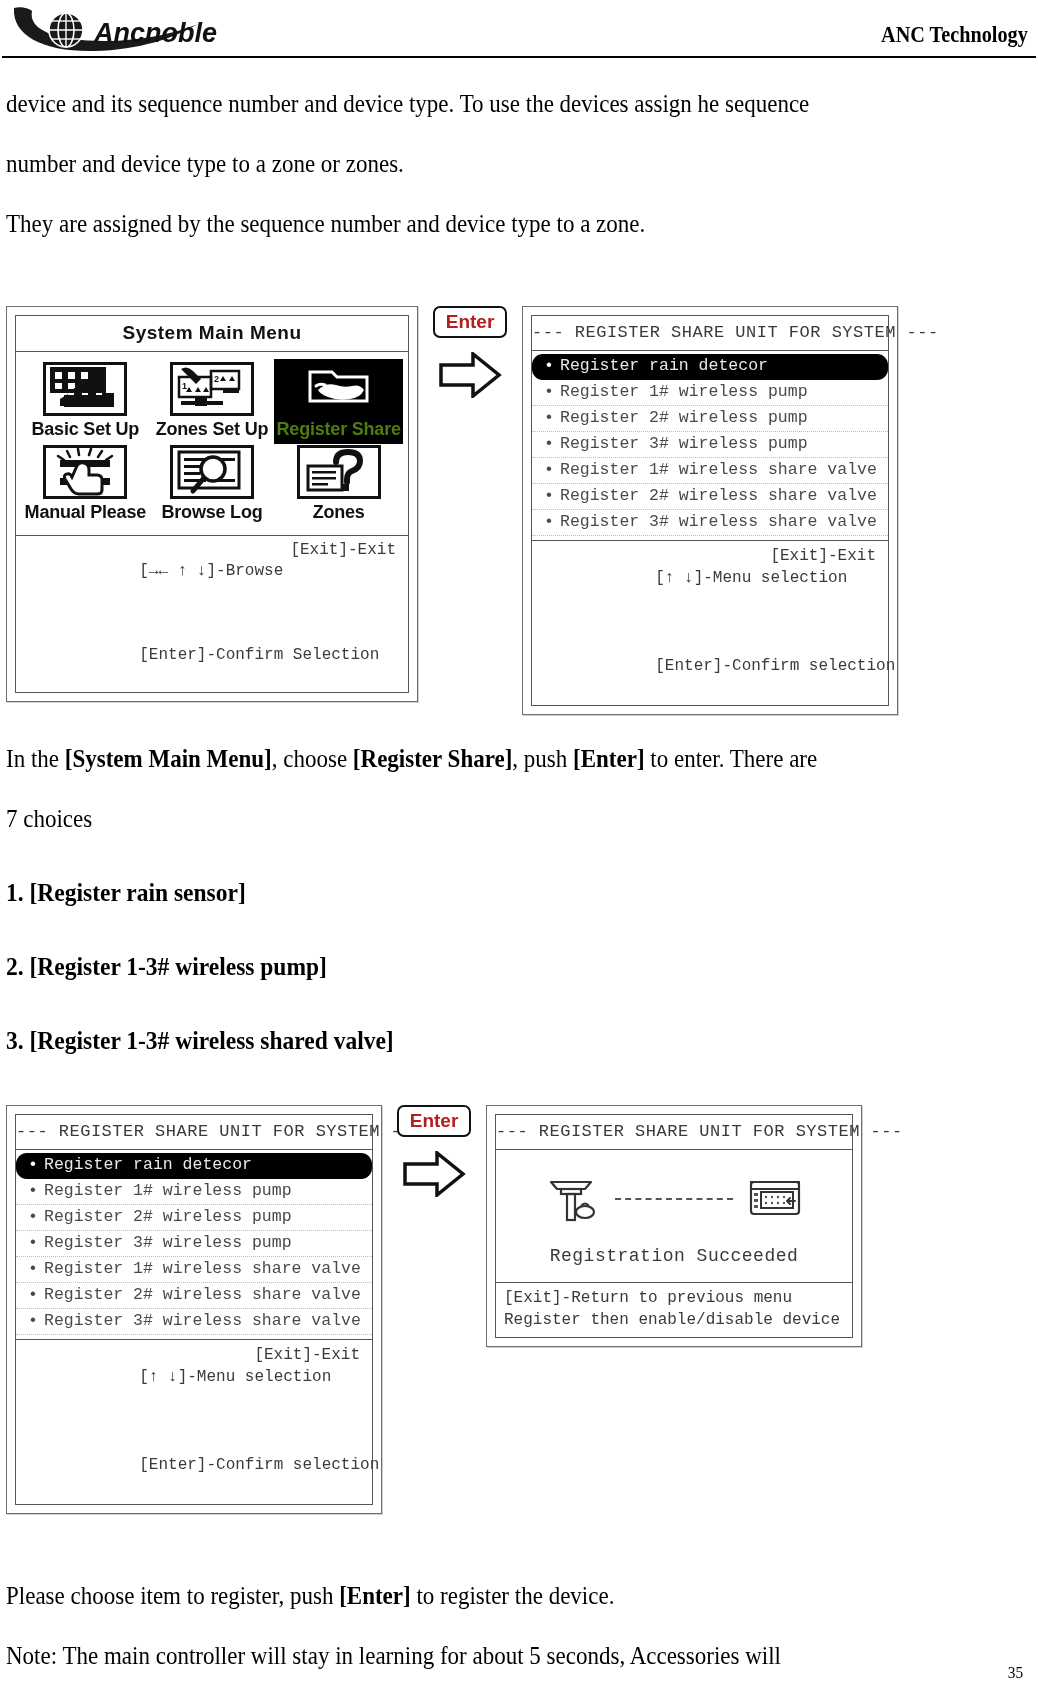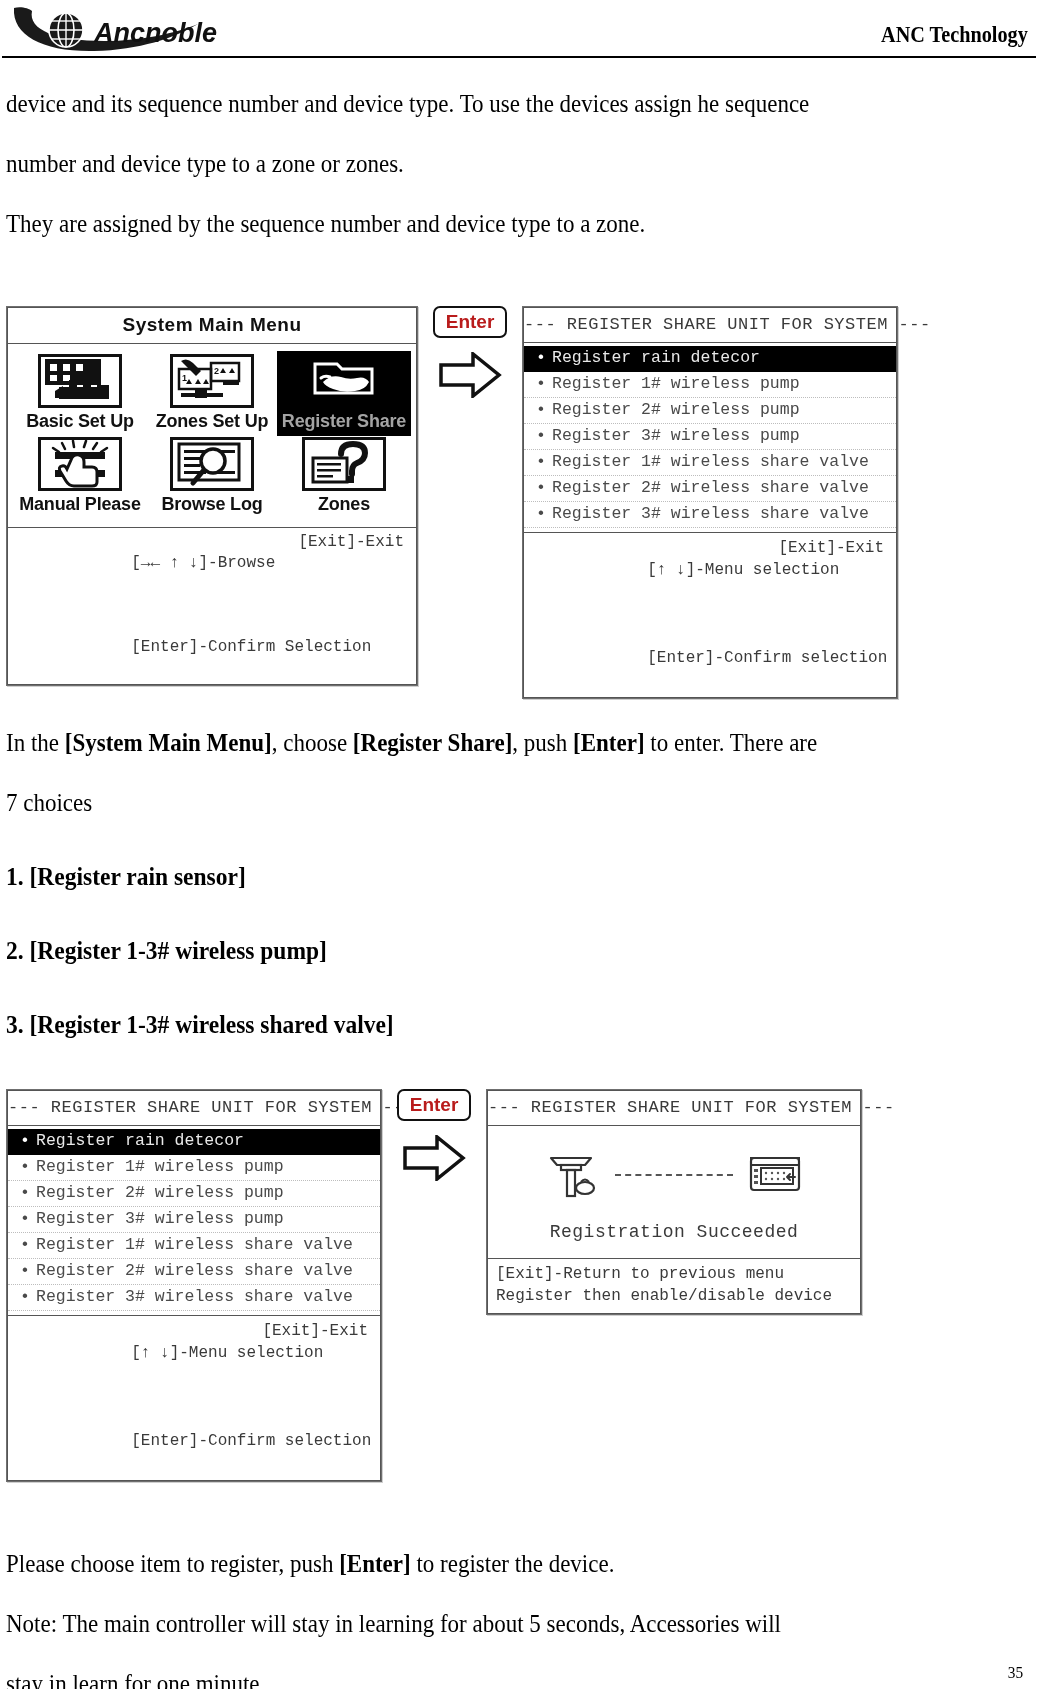--- a/index.html
+++ b/index.html
@@ -70,21 +70,21 @@
   .figure-row{
     position:relative;
     display:flex;
     align-items:flex-start;
   }
 
   
   .lcd{
     border:1.5px solid #6f6f6f;
     background:#fff;
-    padding:0;
+    padding:8px;
     box-shadow:1px 1px 0 #cfcfcf;
   }
   .lcd-inner{
     border:1.5px solid #555;
   }
   .lcd-title{
     border-bottom:1.5px solid #555;
     text-align:center;
     font-family:"Liberation Mono", monospace;
     color:#3a3a3a;
@@ -133,21 +133,21 @@
     font-size:18px;
     color:#111;
     white-space:nowrap;
     letter-spacing:-0.2px;
   }
   .icon-cell.sel{
     background:#000;
     margin:-3px -1px;
     padding:3px 1px 4px;
   }
-  .icon-cell.sel .icon-label{ color:#a3a3a3; }
+  .icon-cell.sel .icon-label{ color:#4d7c0f; }
   .icon-cell.sel .icon-box{ margin-bottom:3px; }
 
   #panel-main .lcd-foot{
     font-size:16px;
     line-height:21px;
     padding:4px 8px 5px;
     position:relative;
   }
   .foot-line{ position:relative; white-space:pre; }
   .foot-right{ position:absolute; right:4px; top:0; }
@@ -175,20 +175,21 @@
   .menu-row:last-child{ }
   .menu-row .bullet{
     display:inline-block;
     width:16px;
     color:#4a4a4a;
   }
   .menu-row.selected{
     background:#000;
     color:#e9e9e9;
     border-bottom:1px solid #000;
+    border-radius:11px;
   }
   .menu-row.selected .bullet{ color:#fff; }
   .tpanel .lcd-foot{
     font-size:16px;
     line-height:22px;
     padding:4px 8px 6px;
   }
 
   
   .succ-body{

